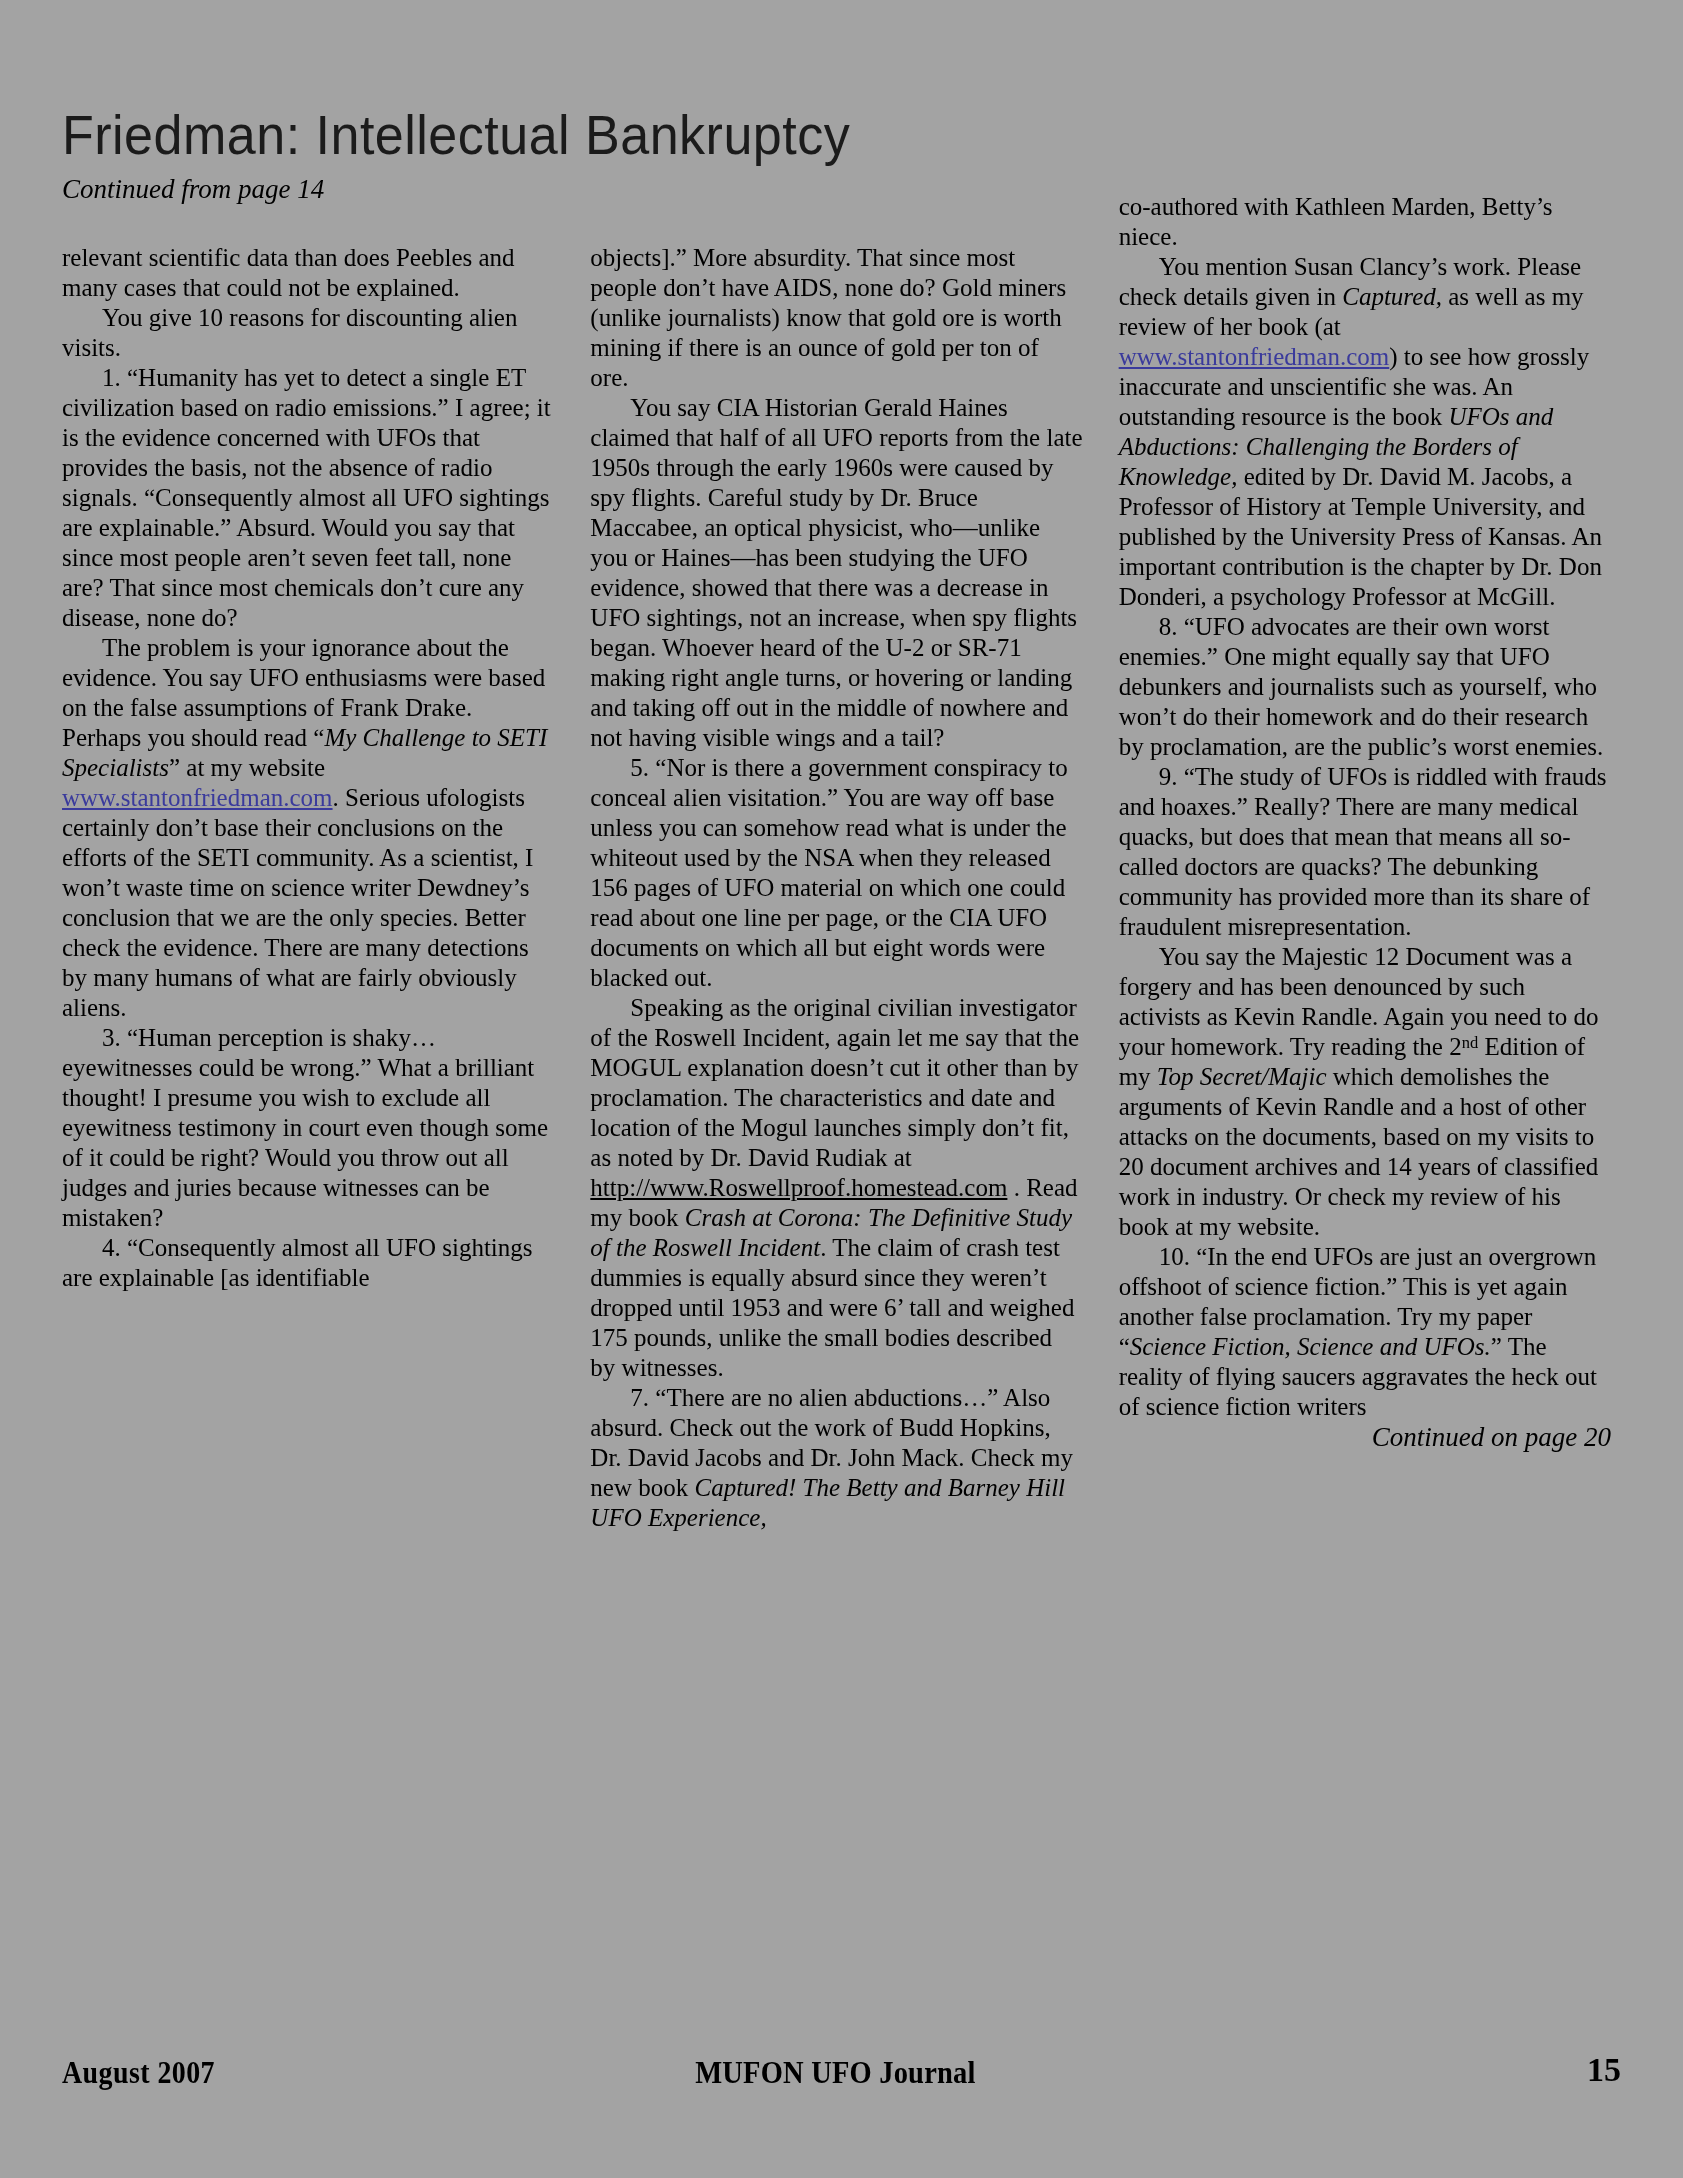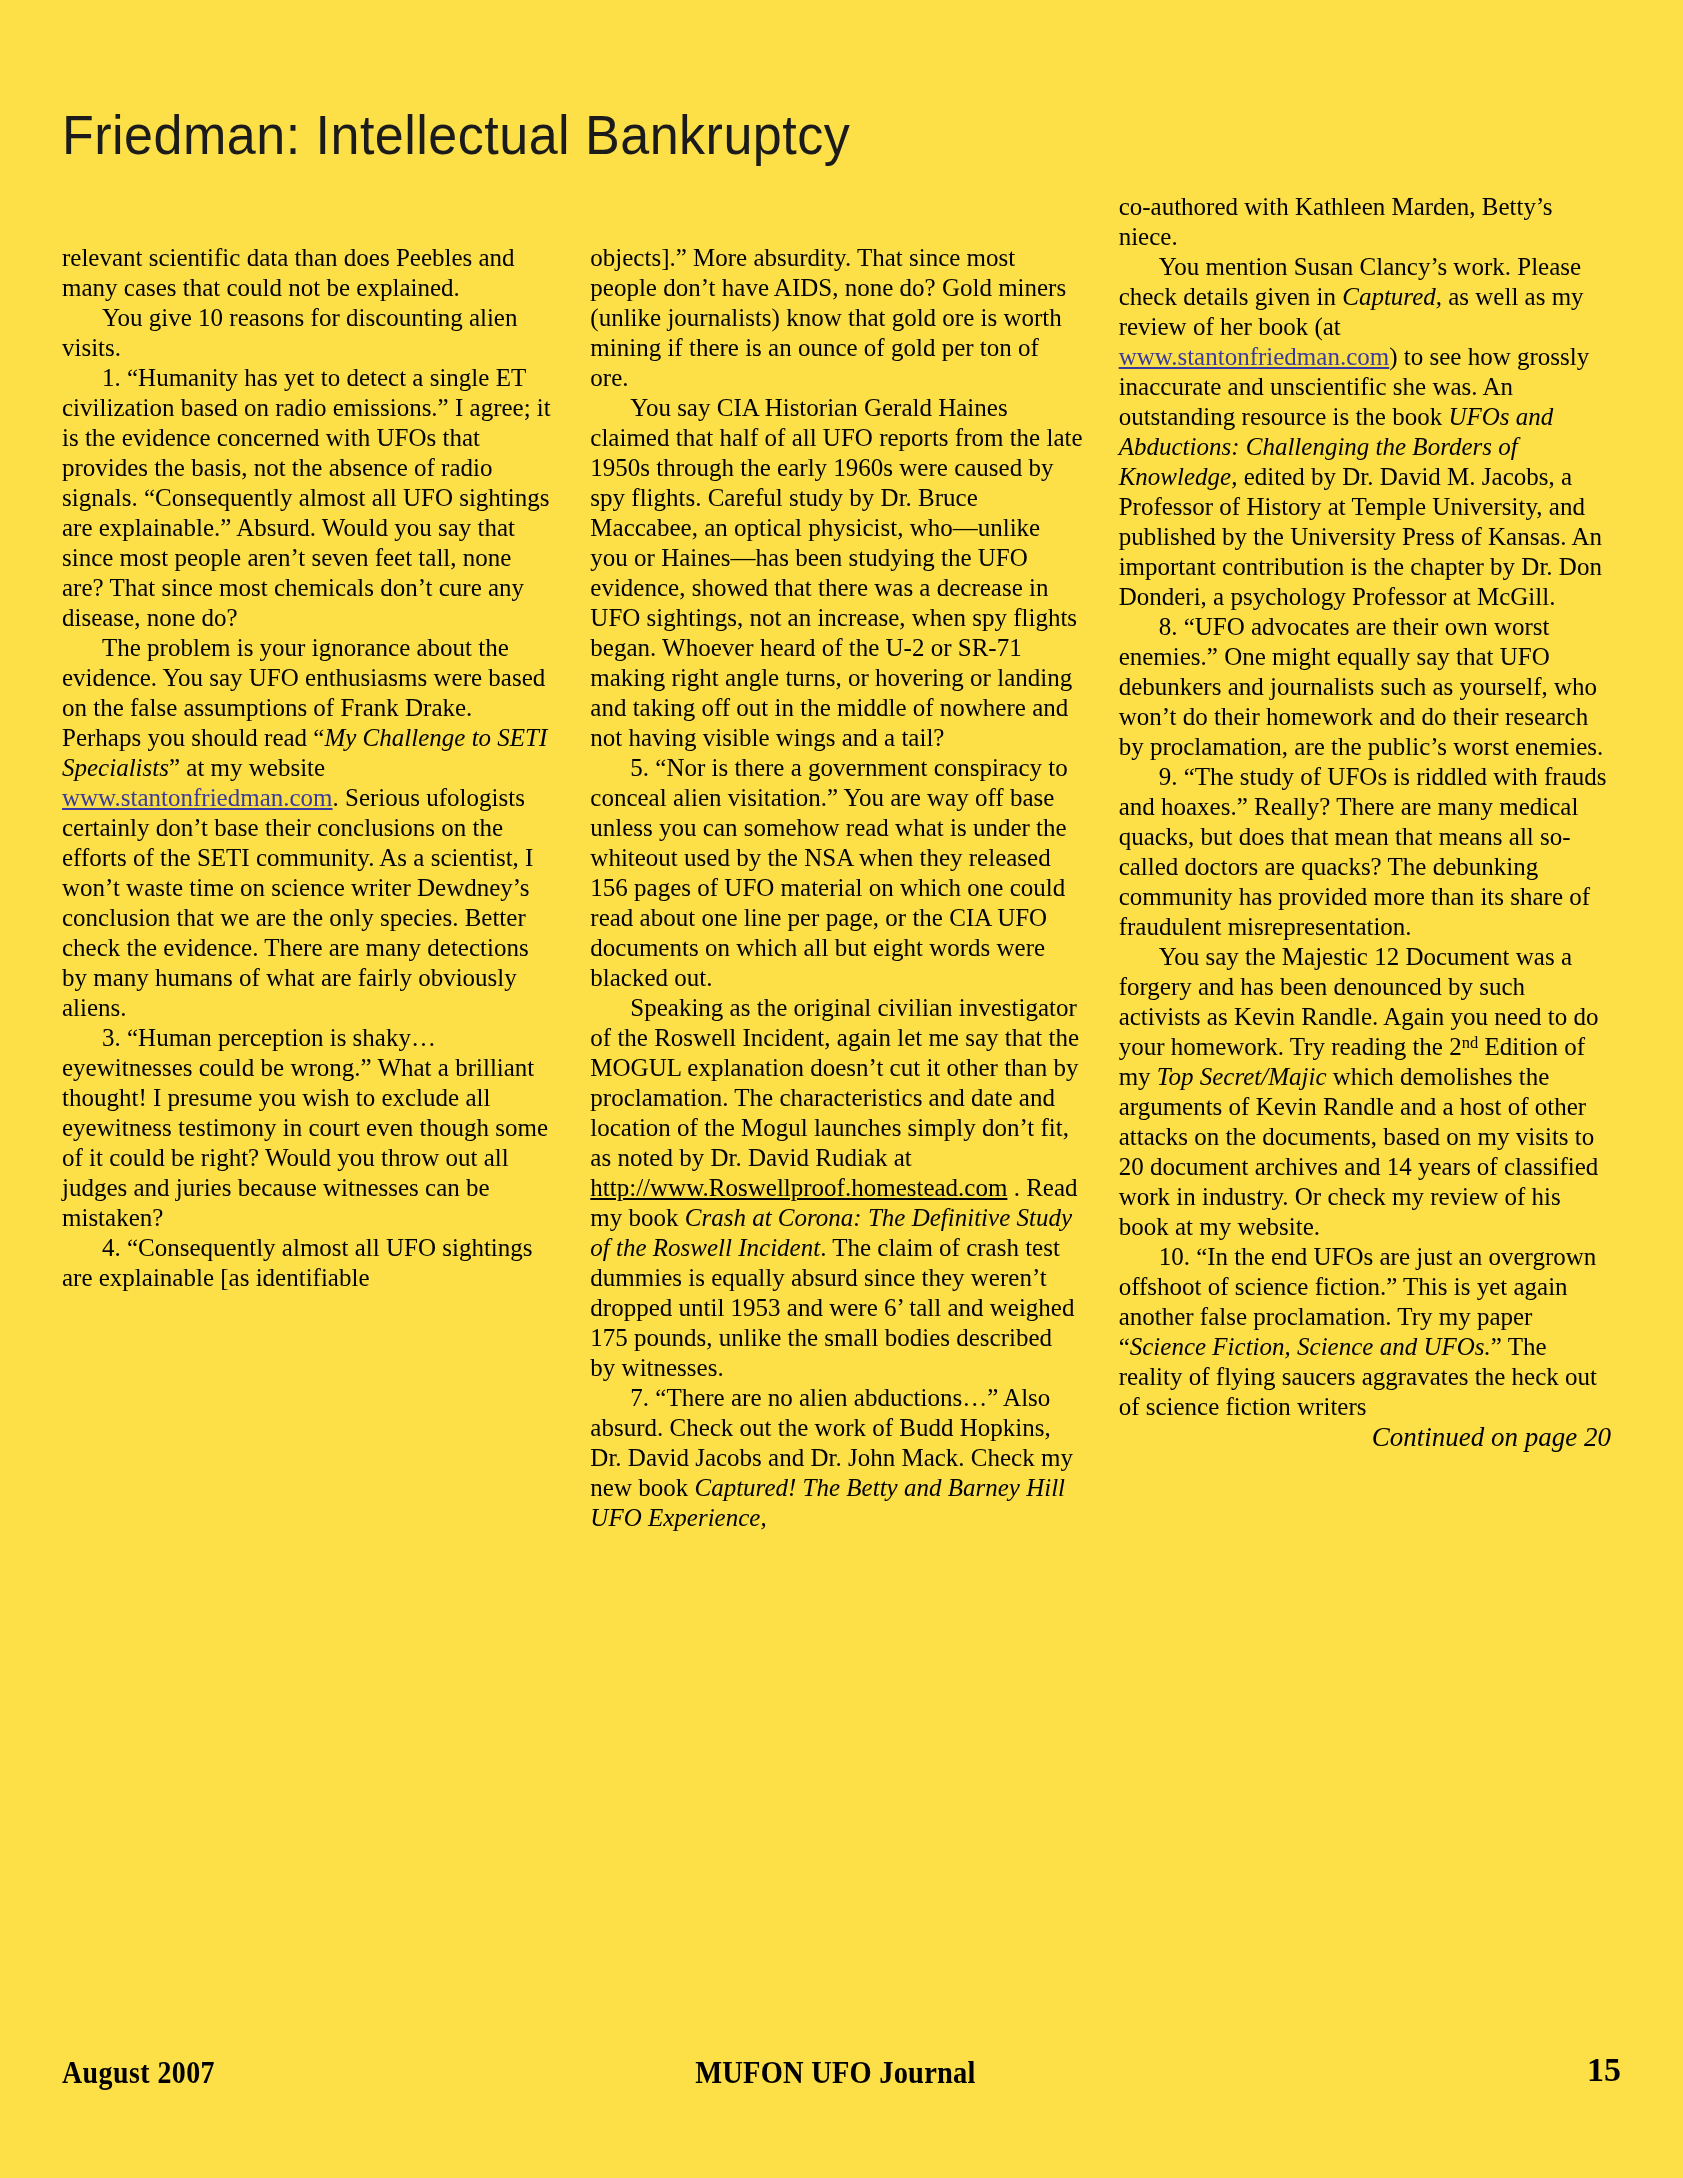--- a/index.html
+++ b/index.html
@@ -4,21 +4,21 @@
 <style>
   html, body {
     margin: 0;
     padding: 0;
     background: #ffffff;
   }
   .page {
     position: relative;
     width: 1683px;
     height: 2178px;
-    background: #fde047;
+    background: #a3a3a3;
     box-sizing: border-box;
     padding: 0;
     overflow: hidden;
     font-family: "Liberation Serif", "DejaVu Serif", serif;
     color: #000000;
   }
 
   
   .masthead {
     position: absolute;
@@ -154,20 +154,21 @@
     font-size: 34px;
   }
 </style>
 </head>
 <body>
 
 <div class="page">
 
   <div class="masthead">
     <div class="article-title">Friedman:  Intellectual  Bankruptcy</div>
+    <div class="continued-from">Continued from page 14</div>
   </div>
 
   <div class="columns">
 
     <div class="col col1">
       <p class="noindent">relevant scientific data than does Peebles and many cases that could not be explained.</p>
 
 
       <p>You give 10 reasons for discounting alien visits.</p>
 

